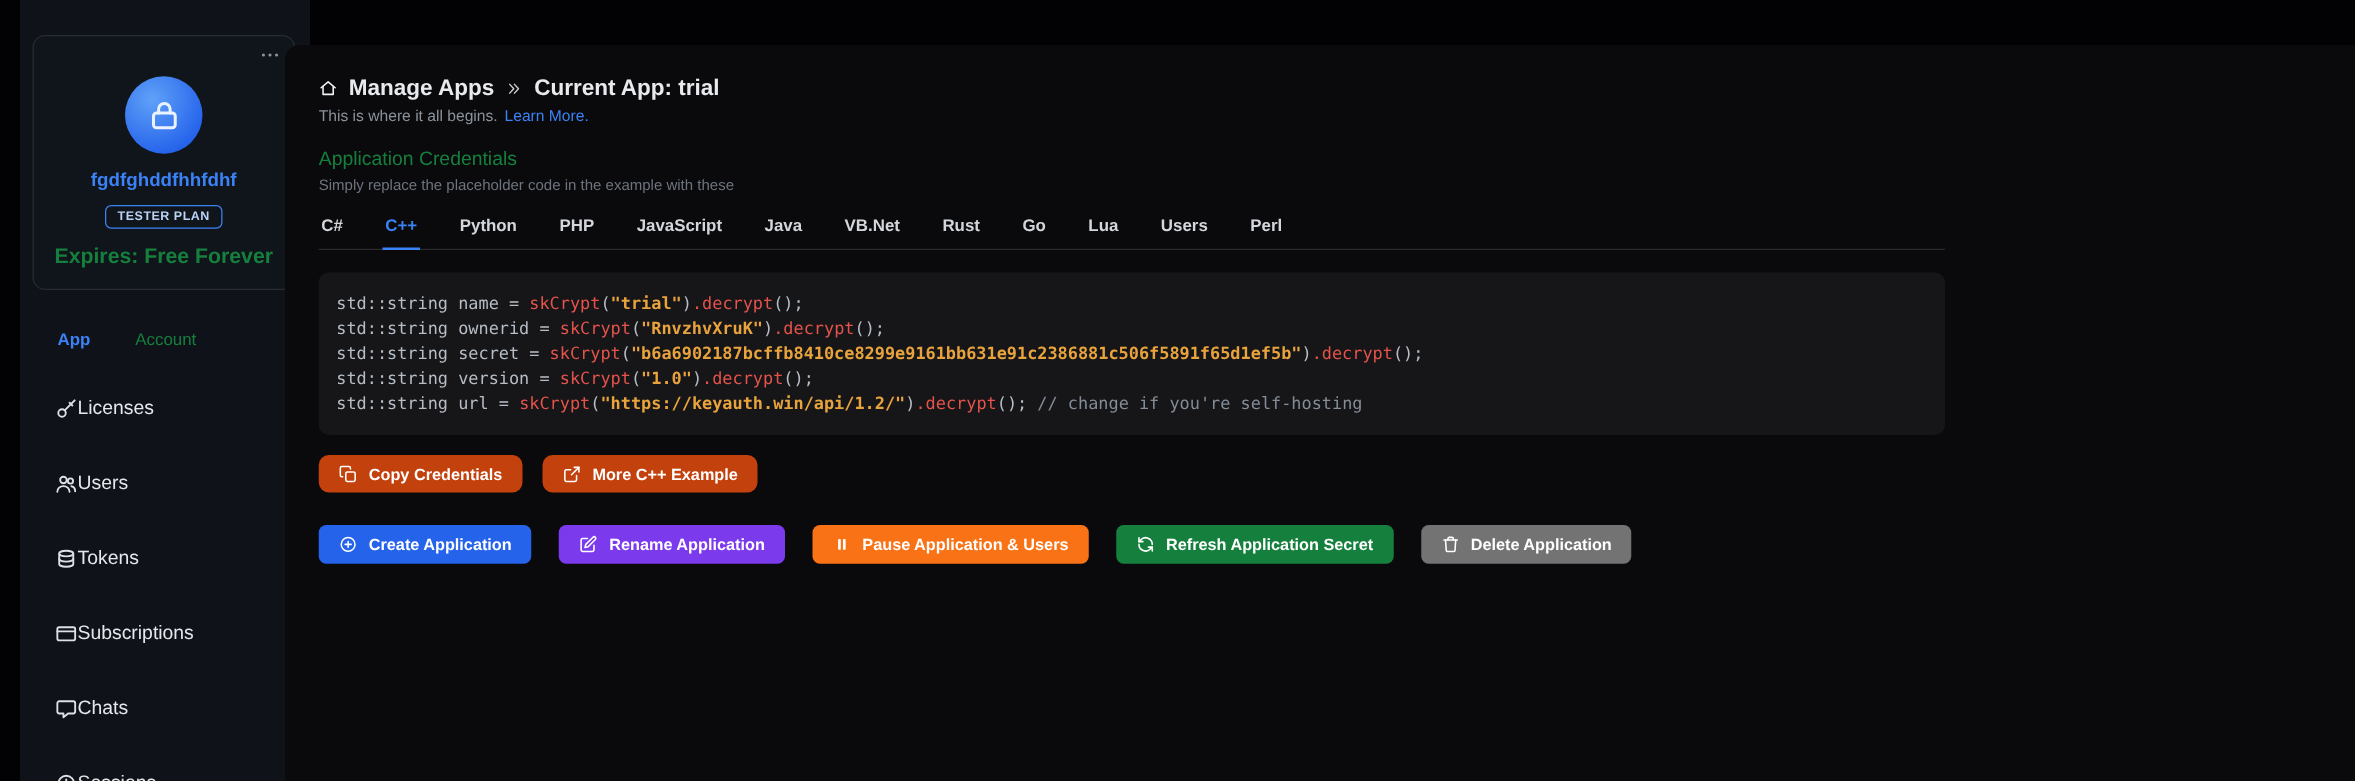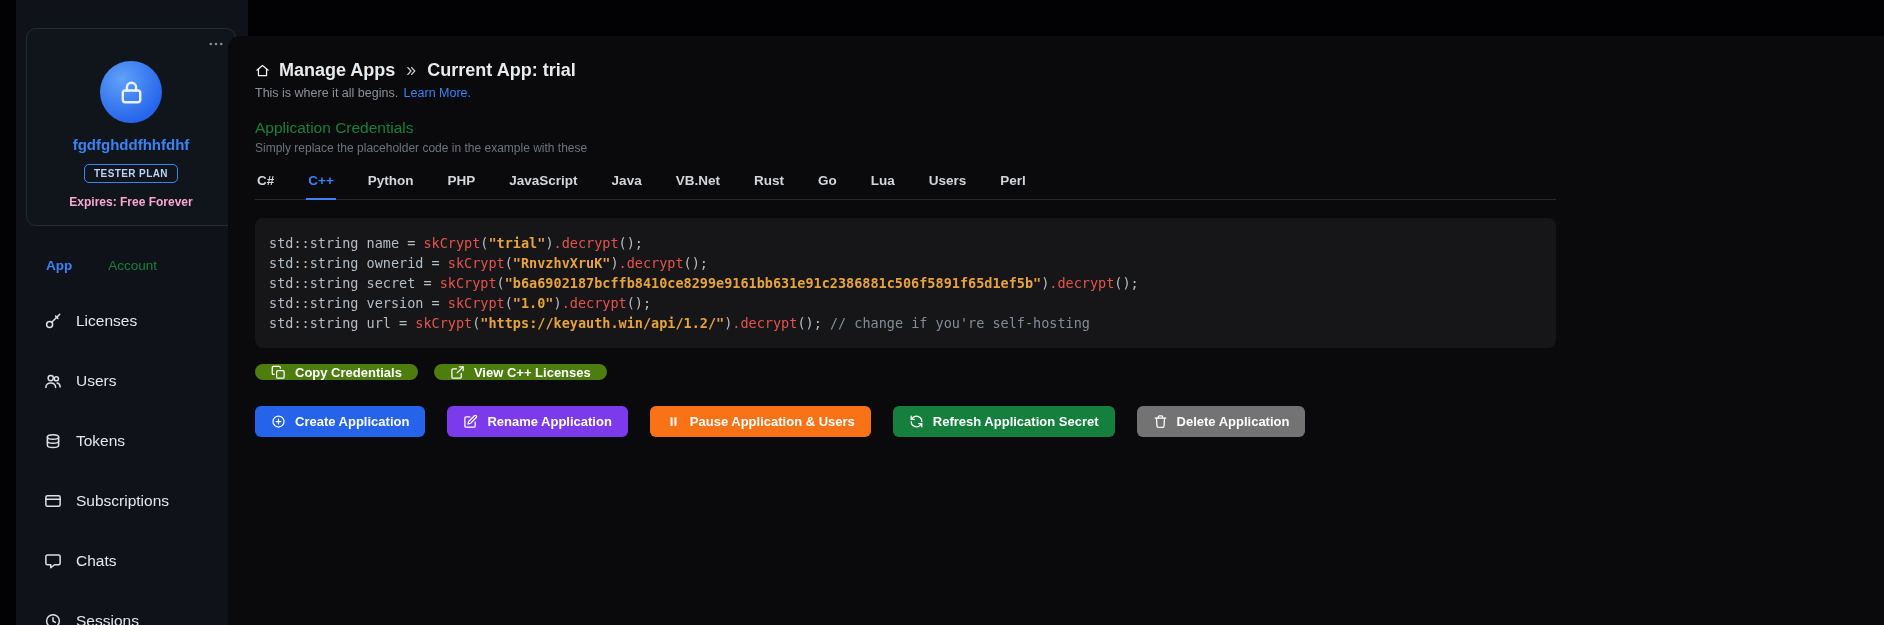--- a/index.html
+++ b/index.html
@@ -11,26 +11,26 @@
   .profile-card { margin:28px 12px 0 10px; border:1px solid #272c34; border-radius:10px;
                   padding:8px 12px 16px; text-align:center; position:relative; background:#10141b; }
   .card-dots { position:absolute; top:6px; right:10px; width:18px; height:18px; color:#8a929c; cursor:pointer; }
   .avatar { width:62px; height:62px; border-radius:50%; margin:24px auto 0;
             background:radial-gradient(circle at 35% 30%, #5fa1f8, #2563eb 75%);
             display:flex; align-items:center; justify-content:center; }
   .avatar-lock { width:29px; height:29px; color:#eaf2ff; }
   .profile-name { margin-top:13px; color:#3b82f6; font-size:15px; font-weight:700; }
   .plan-badge { display:inline-block; margin-top:11px; padding:3px 9px; border:1px solid #3b82f6;
                 border-radius:5px; color:#b9d2f5; font-size:10px; font-weight:700; letter-spacing:.4px; }
-  .expires { margin-top:12px; color:#f9a8d4; font-size:12px; font-weight:700;text-align:center; }
+  .expires { margin-top:12px; color:#15803d; font-size:17px; font-weight:700;text-align:center; }
   .side-tabs { display:flex; gap:36px; margin:32px 0 0 30px; }
   .side-tab { font-size:13.5px; color:#15803d; cursor:pointer; }
   .side-tab.active { color:#3b82f6; font-weight:600; }
   .side-menu { margin-top:18px; }
-  .side-item { display:flex; align-items:center; gap:14px; height:60px; padding-left:28px;
+  .side-item { display:flex; align-items:center; height:60px; padding-left:28px;
                color:#e4e7eb; cursor:pointer; }
   .side-ic { width:18px; height:18px; color:#dde1e6; }
   .side-label { font-size:15.5px; font-weight:500; }
 
   
   .main { position:absolute; left:228px; top:36px; right:0; bottom:0; background:#0a0a0c;
           border-top-left-radius:12px; padding:24px 0 0 27px; }
   .content { width:1301px; }
   .breadcrumb { display:flex; align-items:center; gap:9px; color:#e8eaed;
                 font-size:18px; font-weight:700; }
@@ -50,22 +50,22 @@
   .lang-tab.active { color:#3b82f6; }
   .lang-tab.active::after { content:""; position:absolute; left:0; right:0; bottom:-1px;
                             height:2px; background:#3b82f6; }
   .code-block { margin-top:18px; background:#161619; border-radius:8px; padding:15px 14px;
                 font-family:"DejaVu Sans Mono",monospace; font-size:13.5px; line-height:20px;
                 color:#b7bdc5; white-space:pre; }
   .tk-f { color:#e5534b; }
   .tk-s { color:#e8a33d; font-weight:700; }
   .tk-c { color:#848d97; }
   .code-actions { display:flex; gap:16px; margin-top:16px; }
-  .code-btn { display:flex; align-items:center; gap:9px; background:#4d7c0f; border:none;
-              border-radius:8px; padding:0 16px; height:16px; color:#ffffff; font-size:13px;
+  .code-btn { display:flex; align-items:center; gap:9px; background:#c2410c; border:none;
+              border-radius:8px; padding:0 16px; height:30px; color:#ffffff; font-size:13px;
               font-weight:700; font-family:inherit; cursor:pointer; }
   .btn-ic { width:15px; height:15px; }
   .actions-row { display:flex; gap:22px; margin-top:26px; }
   .action-btn { display:flex; align-items:center; gap:9px; border:none; border-radius:6px;
                 padding:0 16px; height:31px; color:#ffffff; font-size:13px; font-weight:700;
                 font-family:inherit; cursor:pointer; }
 </style>
 </head>
 <body>
 
@@ -205,21 +205,21 @@
         <span>Copy Credentials</span>
       </button>
       <button class="code-btn">
         <span class="ic btn-ic">
             <svg viewBox="0 0 24 24" fill="none" stroke="currentColor" stroke-width="2" stroke-linecap="round" stroke-linejoin="round">
               <path d="M15 3h6v6"></path>
               <path d="M21 3 11.5 12.5"></path>
               <path d="M18 13.5V19a2 2 0 0 1-2 2H5a2 2 0 0 1-2-2V8a2 2 0 0 1 2-2h5.5"></path>
             </svg>
           </span>
-        <span>View C++ Licenses</span>
+        <span>More C++ Example</span>
       </button>
     </div>
     <div class="actions-row">
         <button class="action-btn" style="background: rgb(37, 99, 235);">
           <span class="ic btn-ic">
             <svg viewBox="0 0 24 24" fill="none" stroke="currentColor" stroke-width="2" stroke-linecap="round" stroke-linejoin="round">
               <circle cx="12" cy="12" r="8.8"></circle>
               <path d="M12 8.2v7.6M8.2 12h7.6"></path>
             </svg>
           </span>

